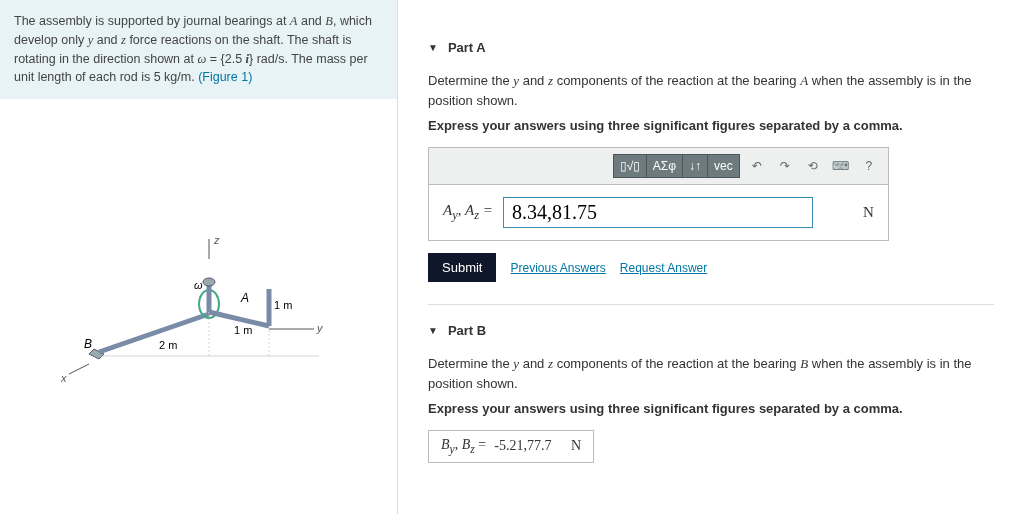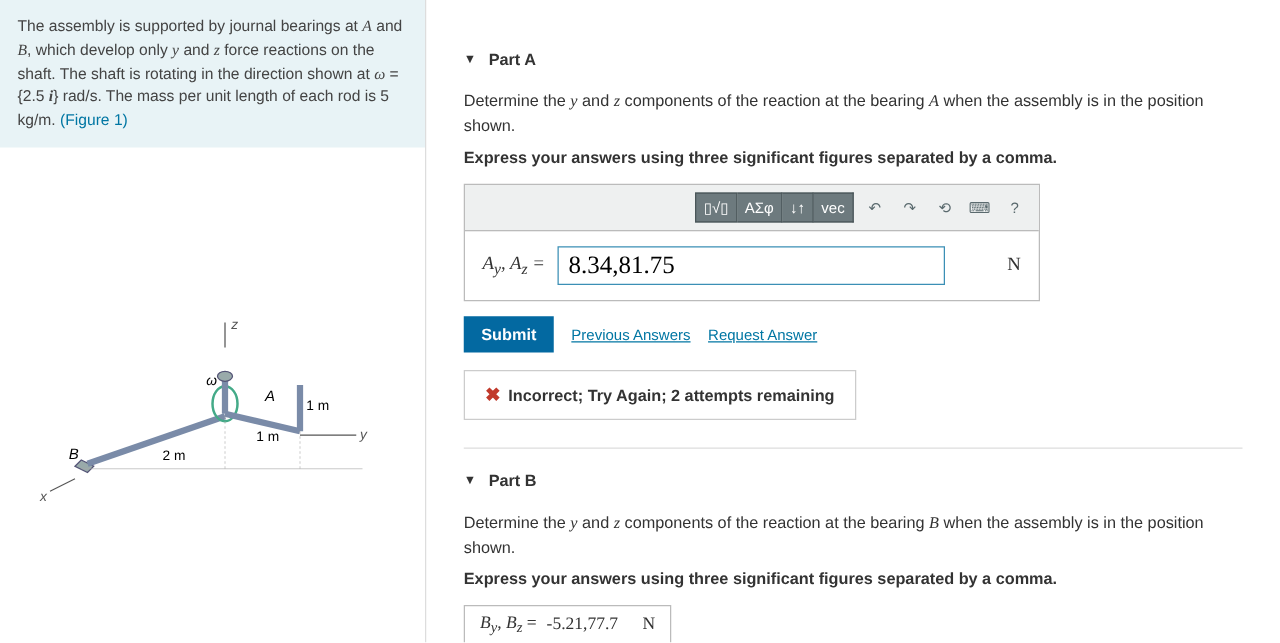--- a/index.html
+++ b/index.html
@@ -1,18 +1,18 @@
 <!DOCTYPE html>
 <html><head>
 <meta charset="utf-8">
 <style>
 * { box-sizing: border-box; margin: 0; padding: 0; }
 body { font-family: Arial, Helvetica, sans-serif; font-size: 13px; color: #333; background: #fff; width: 1024px; height: 514px; overflow: hidden; }
 .layout { display: flex; height: 100%; }
-.left { width: 341px; border-right: 1px solid #ddd; padding: 0; }
+.left { width: 398px; border-right: 1px solid #ddd; padding: 0; }
 .right { flex: 1; padding: 0 30px 0 30px; overflow: hidden; }
 .problem-box { background: #e8f3f6; padding: 12px 14px; margin: 0; font-size: 12.5px; line-height: 1.5; color: #444; }
 .problem-box .ital { font-style: italic; font-family: 'Times New Roman', serif; }
 .problem-box .link { color: #0076a3; }
 .figure-section { margin-top: 115px; }
 .figure-hdr { display: flex; align-items: center; justify-content: space-between; padding: 0 10px 10px 0; }
 .figure-hdr h3 { font-size: 16px; color: #555; font-weight: normal; }
 .pager { display: flex; align-items: center; gap: 6px; font-size: 12px; color: #666; }
 .pager-btn { width: 22px; height: 22px; border: 1px solid #ccc; border-radius: 50%; background: #fff; color: #999; display: flex; align-items: center; justify-content: center; cursor: pointer; font-size: 12px; }
 .figure-img { padding: 20px 30px; display: flex; justify-content: center; }
@@ -28,21 +28,21 @@
 .tb { display: inline-flex; align-items: center; justify-content: center; font-size: 12px; cursor: pointer; }
 .tb-grp { display: flex; gap: 0; }
 .tb-btn { background: #6d7a7e; color: #fff; padding: 4px 6px; border: 1px solid #4a5659; font-size: 12px; }
 .tb-btn + .tb-btn { border-left: none; }
 .tb-icn { width: 22px; height: 22px; color: #5a6a6e; display: flex; align-items: center; justify-content: center; }
 .answer-row { display: flex; align-items: center; padding: 12px 14px; gap: 10px; }
 .answer-lbl { font-family: 'Times New Roman', serif; font-style: italic; font-size: 15px; }
 .answer-input { width: 310px; height: 31px; border: 1px solid #3b8fb5; font-size: 20px; font-family: 'Times New Roman', serif; padding: 2px 8px; outline: none; }
 .unit { font-family: 'Times New Roman', serif; font-size: 15px; margin-left: 40px; }
 .submit-row { display: flex; align-items: center; gap: 14px; margin-top: 12px; }
-.submit-btn { background: #0369a1; color: #fff; border: none; padding: 7px 14px; font-size: 13px; font-weight: bold; cursor: pointer; }
+.submit-btn { background: #0f172a; color: #fff; border: none; padding: 7px 14px; font-size: 13px; font-weight: normal; cursor: pointer; }
 .link-a { color: #0076a3; font-size: 12px; font-weight: normal; text-decoration: underline; cursor: pointer; }
 .feedback { border: 1px solid #ccc; display: inline-block; padding: 10px 16px; margin-top: 14px; font-size: 13px; font-weight: bold; }
 .feedback .x { color: #c1392b; font-size: 15px; margin-right: 6px; }
 .answer-static { border: 1px solid #bbb; display: inline-flex; align-items: center; padding: 6px 12px; gap: 8px; font-family: 'Times New Roman', serif; font-size: 14px; }
 hr.div { border: none; border-top: 1px solid #ddd; margin: 18px 0; }
 </style>
 </head>
 <body>
 
 <div class="layout">
@@ -114,23 +114,20 @@
           <span class="unit">N</span>
         </div>
       </div>
 
       <div class="submit-row">
         <button class="submit-btn">Submit</button>
         <span class="link-a">Previous Answers</span>
         <span class="link-a">Request Answer</span>
       </div>
 
-      <div class="feedback">
-        <span class="x">✖</span><span>Incorrect; Try Again; 2 attempts remaining</span>
-      </div>
     </div>
 
     <hr class="div">
 
     <div class="part-hdr" style="margin-top:10px;">
       <span class="tri">▼</span>
       <h4>Part B</h4>
     </div>
     <div class="part-body">
       <p class="prompt">

